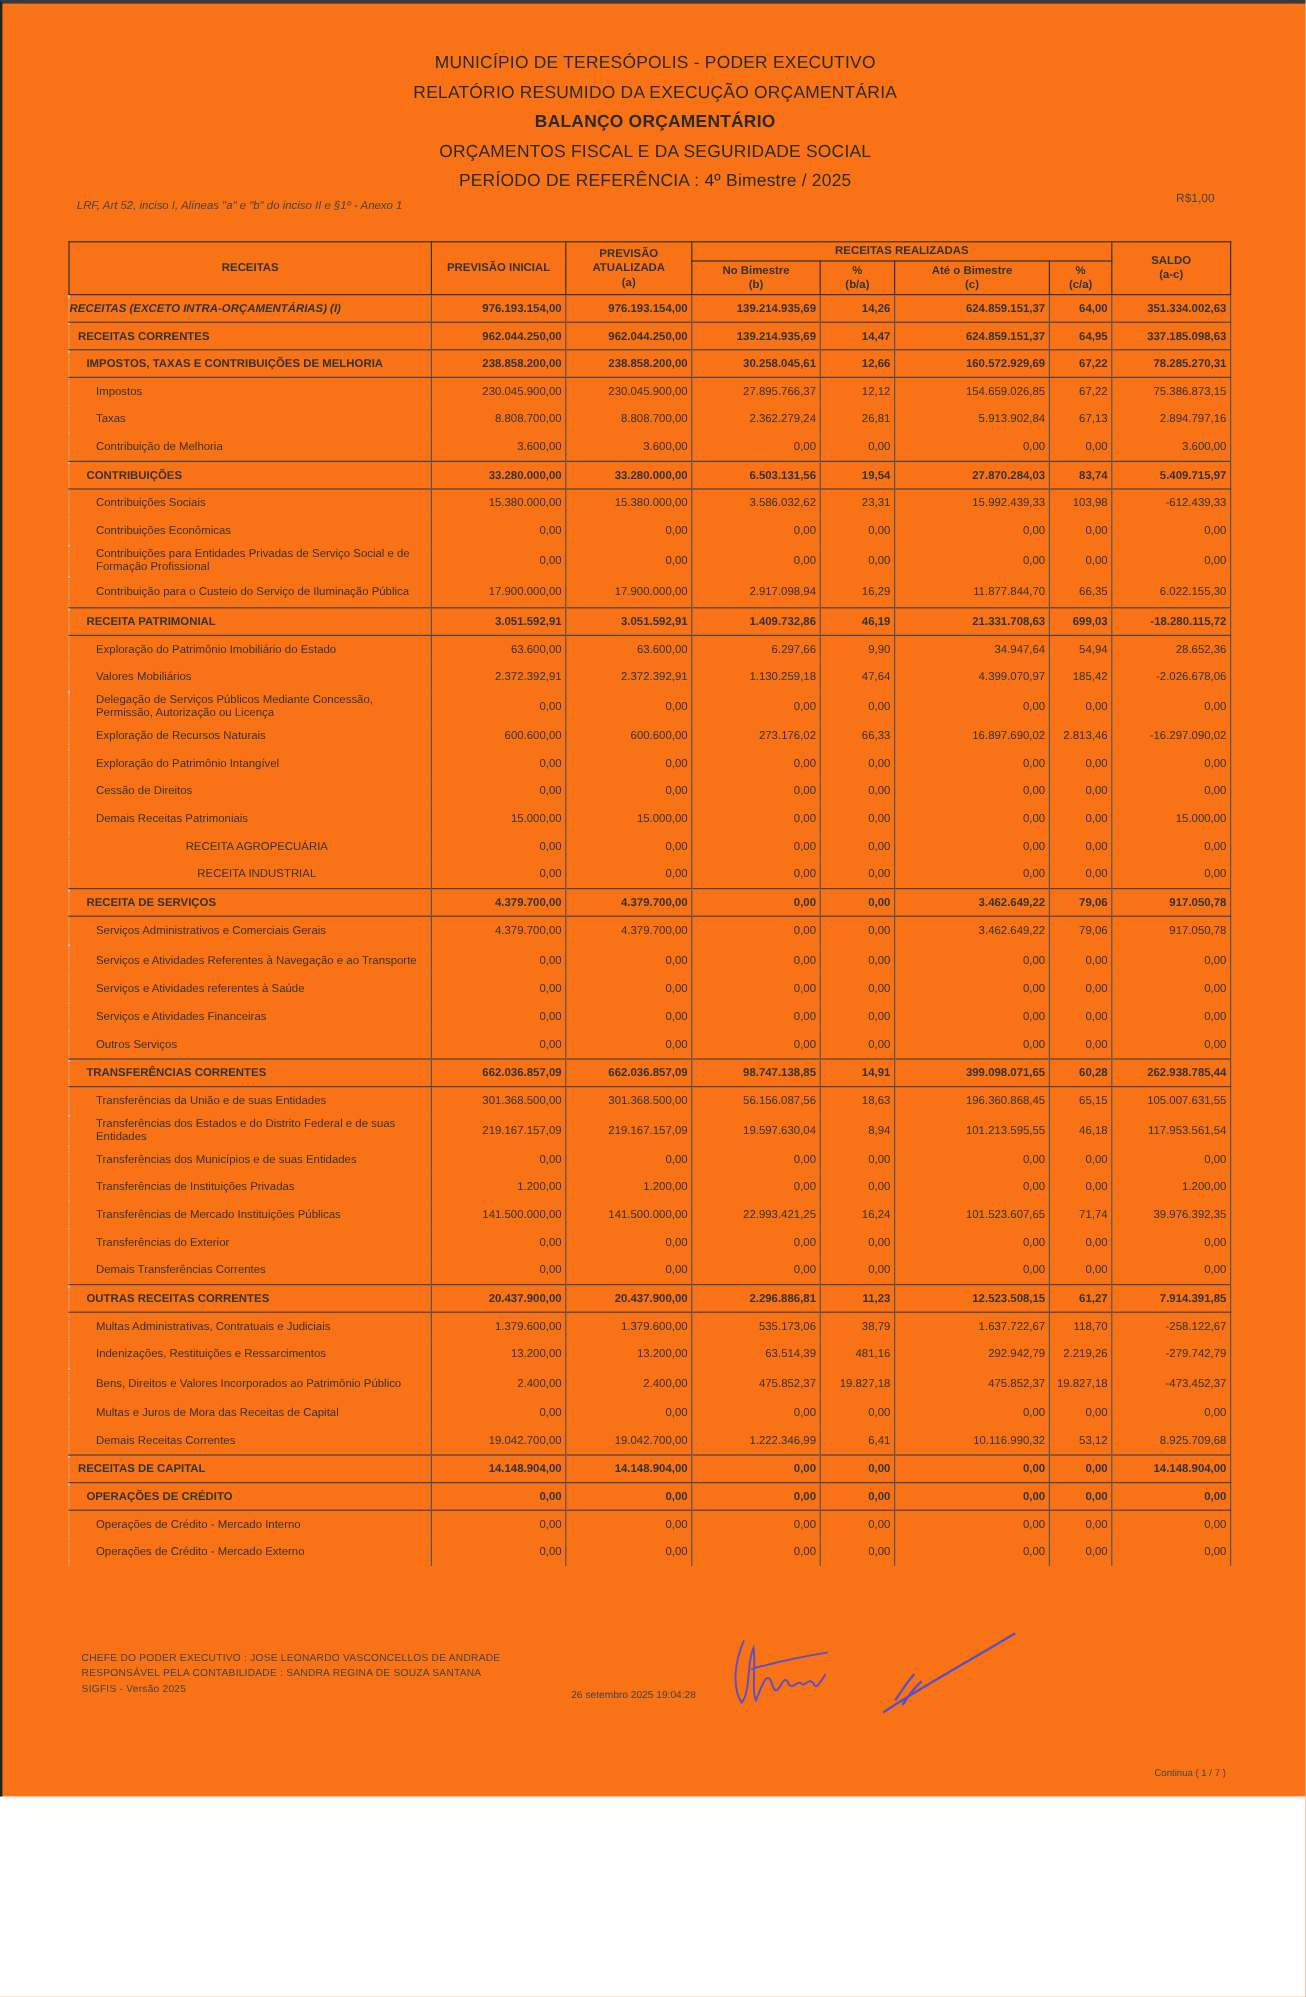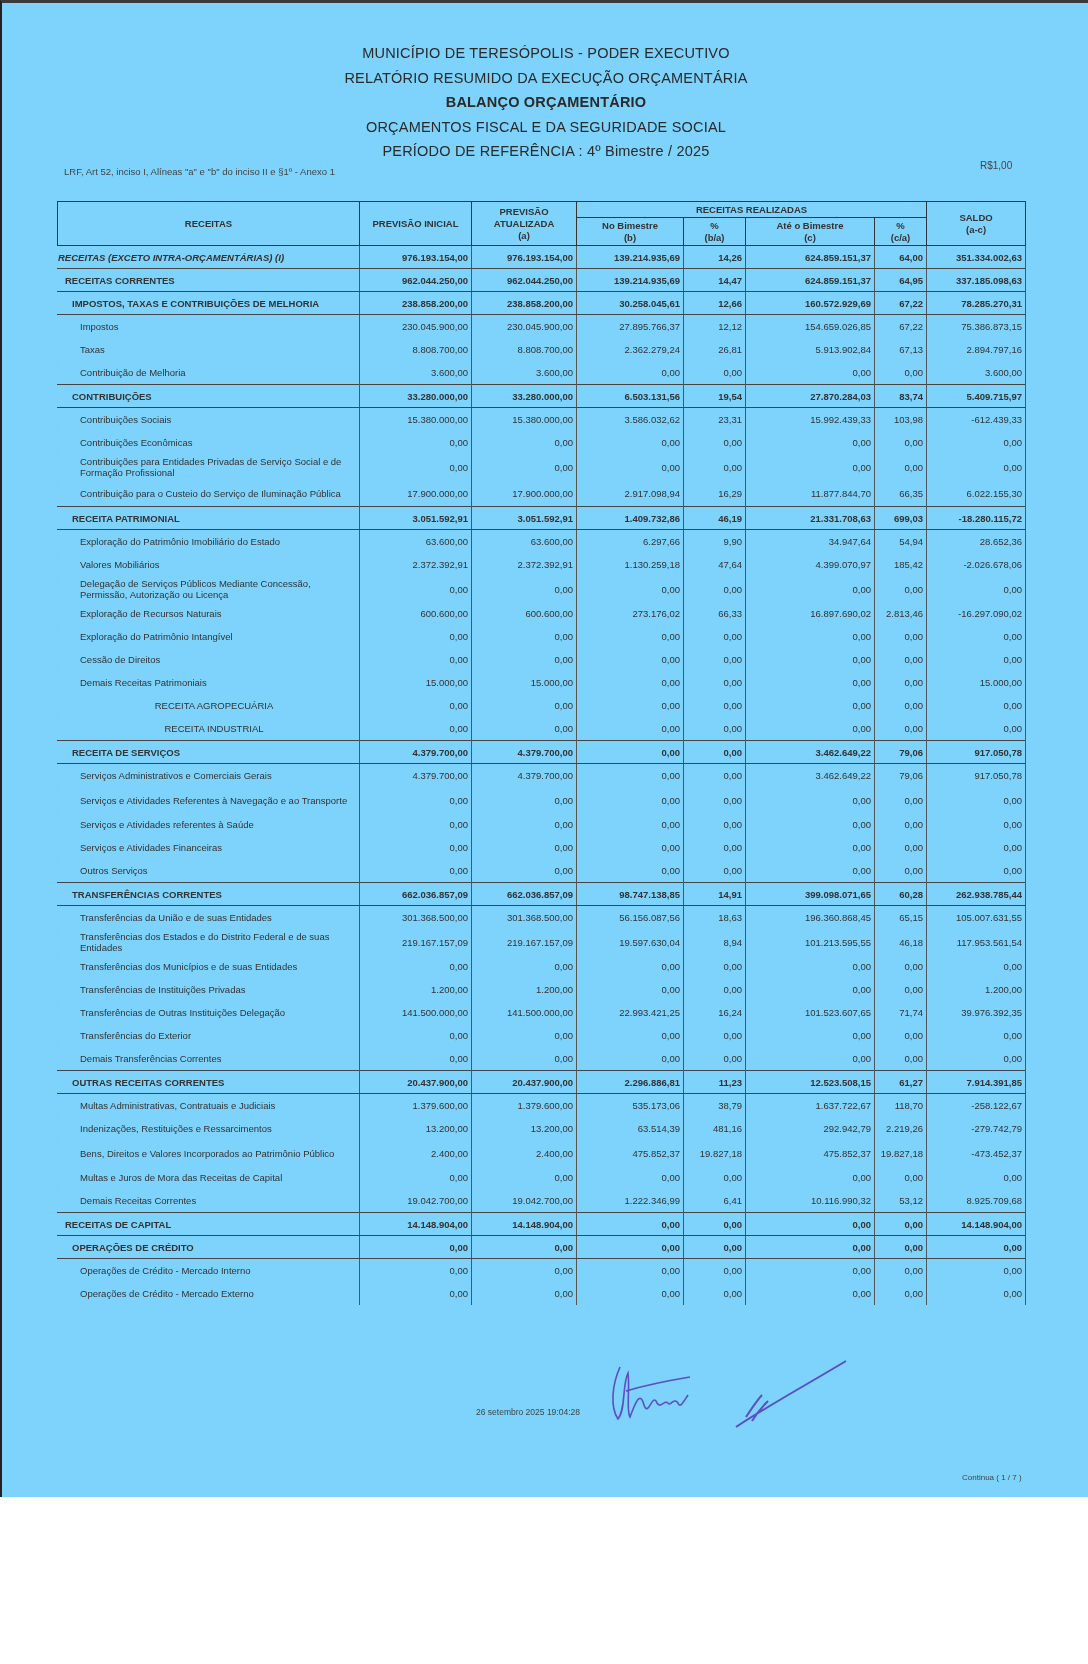--- a/index.html
+++ b/index.html
@@ -1,23 +1,23 @@
 <!DOCTYPE html>
 <html><head>
 <meta charset="utf-8">
 <style>
   html, body { margin:0; padding:0; }
   body { width:1088px; height:1664px; background:#ffffff; position:relative; overflow:hidden;
          font-family:"Liberation Sans", "DejaVu Sans", sans-serif; color:#222; }
-  .page { position:absolute; left:0; top:0; width:1088px; height:1497px; background:#7dd3fc;
+  .page { position:absolute; left:0; top:0; width:1088px; height:1497px; background:#f97316;
           border-top:3px solid #3a3a3a; border-left:2px solid #222; box-sizing:border-box; }
   .header { position:absolute; left:0; width:1088px; top:38px; text-align:center; }
   .header div { font-size:14.5px; line-height:24.5px; letter-spacing:0.2px; color:#2a2a2a; }
   .header .bold { font-weight:bold; }
-  .legal { position:absolute; left:62px; top:163px; font-size:9.5px; color:#444; }
+  .legal { position:absolute; left:62px; top:163px; font-size:9.5px; color:#444;font-style:italic; }
   .currency { position:absolute; left:978px; top:157px; font-size:10px; color:#444; }
   table.report { position:absolute; left:55px; top:198px; width:968px; border-collapse:collapse; table-layout:fixed; }
   table.report th { font-size:9.5px; font-weight:bold; color:#333; border:1px solid #333; text-align:center;
                     padding:1px 2px; line-height:12px; }
   table.report td { font-size:9.5px; color:#333; padding:0 3px; line-height:11px; height:23px;
                     border-left:1px solid #555; text-align:right; white-space:nowrap; vertical-align:middle; }
   table.report td.label { text-align:left; white-space:normal; border-left:1px dotted #bbb; }
   table.report tr.group td { font-weight:bold; border-top:1.5px solid #444; border-bottom:1.5px solid #444; height:22px; }
   table.report tr.l1 td.label { padding-left:0px;font-style:italic; }
   table.report tr.l2 td.label { padding-left:7px;margin-left:20px; }
@@ -406,21 +406,21 @@
           <td class="label">Transferências de Instituições Privadas</td>
           <td>1.200,00</td>
           <td>1.200,00</td>
           <td>0,00</td>
           <td>0,00</td>
           <td>0,00</td>
           <td>0,00</td>
           <td>1.200,00</td>
         </tr>
         <tr class="item">
-          <td class="label">Transferências de Outras Instituições Delegação</td>
+          <td class="label">Transferências de Mercado Instituições Públicas</td>
           <td>141.500.000,00</td>
           <td>141.500.000,00</td>
           <td>22.993.421,25</td>
           <td>16,24</td>
           <td>101.523.607,65</td>
           <td>71,74</td>
           <td>39.976.392,35</td>
         </tr>
         <tr class="item">
           <td class="label">Transferências do Exterior</td>
@@ -538,20 +538,25 @@
           <td>0,00</td>
           <td>0,00</td>
           <td>0,00</td>
           <td>0,00</td>
           <td>0,00</td>
           <td>0,00</td>
         </tr>
       </tbody>
   </table>
 
+  <div class="footer">
+    <div>CHEFE DO PODER EXECUTIVO : JOSE LEONARDO VASCONCELLOS DE ANDRADE</div>
+    <div>RESPONSÁVEL PELA CONTABILIDADE : SANDRA REGINA DE SOUZA SANTANA</div>
+    <div>SIGFIS - Versão 2025</div>
+  </div>
   <div class="stamp">26 setembro 2025 19:04:28</div>
 
   <svg class="signature" width="270" height="80" viewBox="0 0 270 80">
     <path d="M14,12 C6,30 4,52 12,64 C20,54 16,30 22,18 C24,36 20,56 24,62 C30,46 34,36 38,50 C42,62 46,40 50,46 C54,56 58,44 62,48 C64,52 68,42 72,48 C74,54 78,46 82,40 M20,36 C40,30 60,26 84,22" fill="none" stroke="#5a4fc4" stroke-width="1.6"></path>
     <path d="M240,6 C200,30 160,52 130,72 M140,62 C148,50 152,44 156,40 M146,66 C152,56 158,50 162,46" fill="none" stroke="#5a4fc4" stroke-width="2"></path>
   </svg>
 
   <div class="continua">Continua ( 1 / 7 )</div>
 </div>
 

